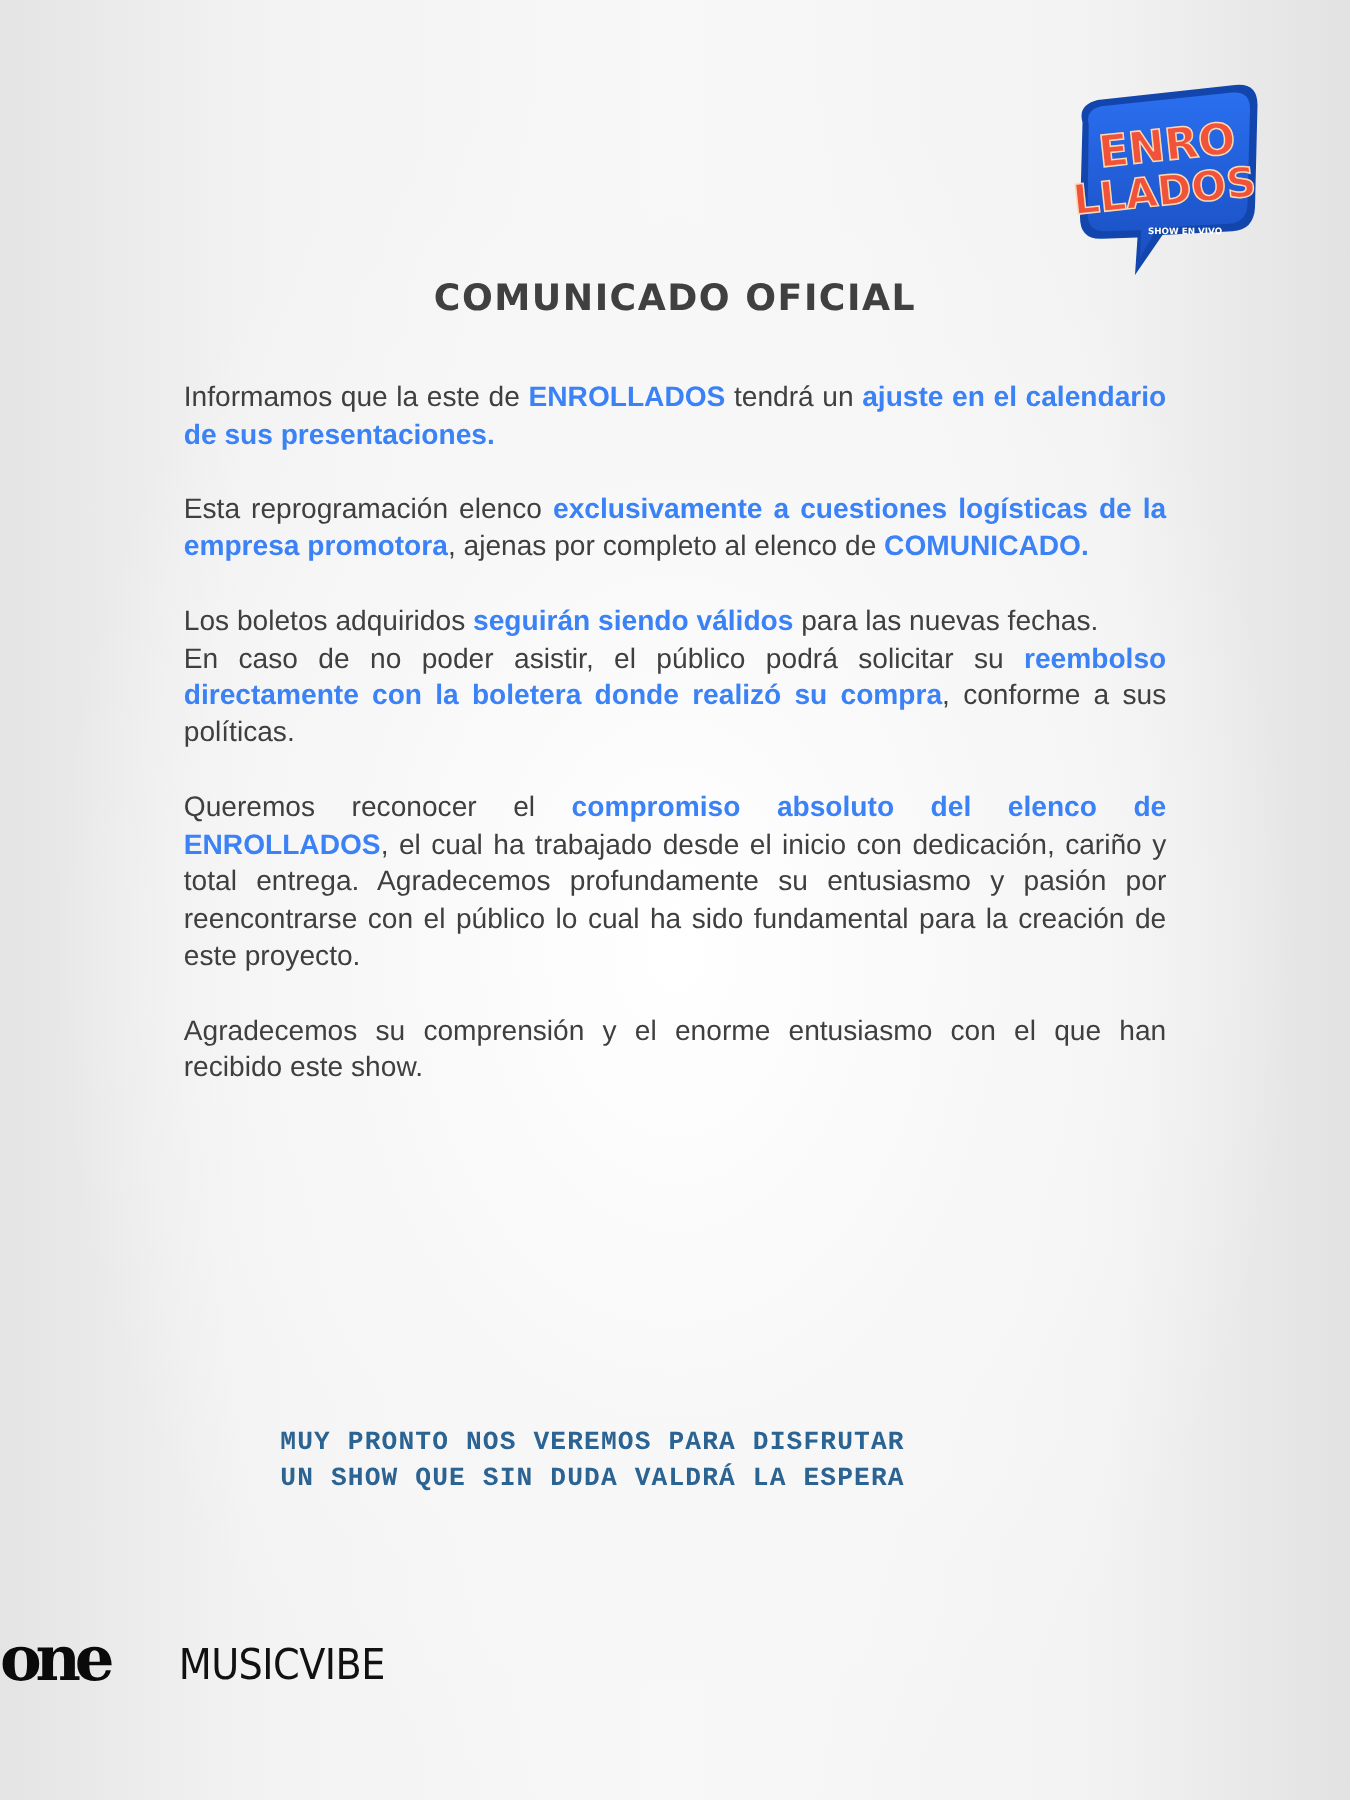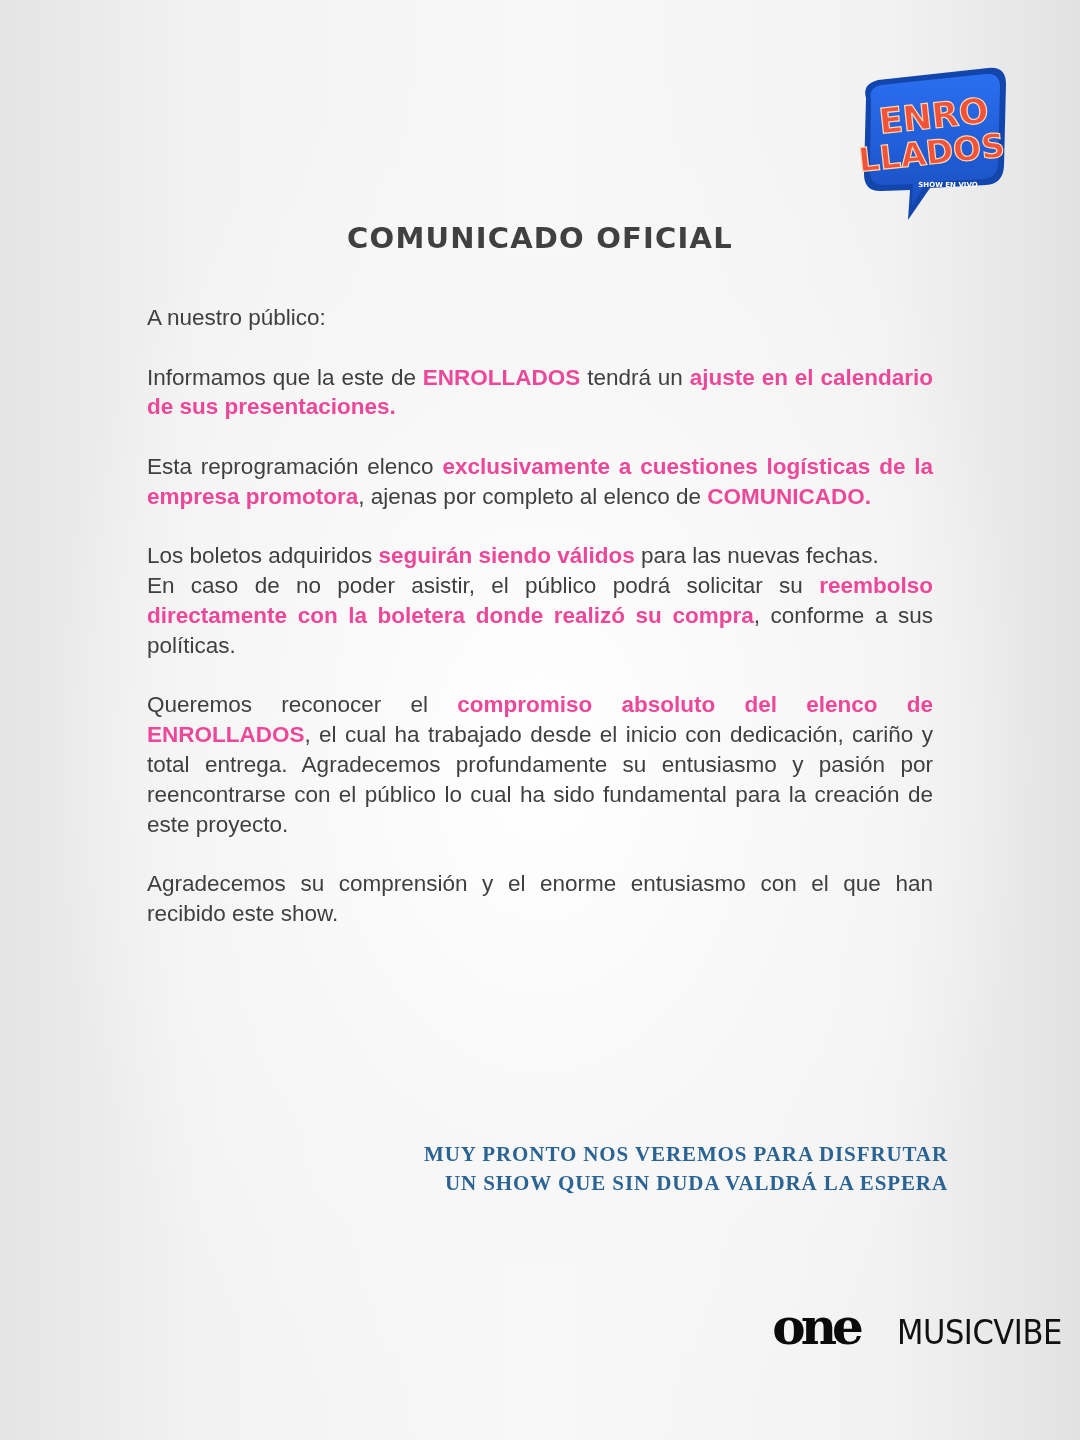--- a/index.html
+++ b/index.html
@@ -19,29 +19,29 @@
     font-family: "DejaVu Sans", sans-serif; font-weight: bold;
     font-size: 29px; letter-spacing: 1.2px; color: #404040; margin-top: 28px;
   }
   .body-text {
     position: absolute; left: 147px; width: 786px; top: 303px;
     font-family: "Liberation Sans", sans-serif; font-size: 22.5px; line-height: 29.8px;
     color: #3f3f3f;
   }
   .body-text p { margin: 0 0 29.8px 0; text-align: justify; }
   .body-text p.left { text-align: left; }
-  .body-text b { font-weight: bold; color: #ec4899; }
+  .body-text b { font-weight: bold; color: #3b82f6; }
   .tagline {
-    position: absolute; left: 0; width: 948px; top: 1140px; text-align: right;
-    font-family: Liberation Serif, serif; font-weight: bold; font-size: 21px;
+    position: absolute; left: 0; width: 948px; top: 1140px; text-align: center;
+    font-family: Liberation Mono, monospace; font-weight: bold; font-size: 21px;
     line-height: 29px; letter-spacing: 0.9px; color: #2b6393;
   }
   .sponsors {
     position: absolute; top: 1308px; left: 0; width: 1080px; height: 48px;
-    display: flex; justify-content: flex-end; align-items: center; gap: 38px;
+    display: flex; justify-content: flex-start; align-items: center; gap: 56px;
   }
   .one-logo {
     font-family: "DejaVu Serif", serif; font-weight: bold; font-size: 50px;
     letter-spacing: -5px; color: #0a0a0a; line-height: 1; margin-top: -10px;
   }
   .musicvibe-logo {
     font-family: "DejaVu Sans", sans-serif; font-weight: normal; font-size: 34px;
     letter-spacing: -0.5px; color: #111; transform: scaleX(0.9); transform-origin: left;
   }
 </style>
@@ -60,21 +60,20 @@
     <path d="M19 36 Q16 24 29 21 L134 10 Q148 9 148 23 L146 100 Q145 114 131 115 L74 118 L60 142 L61 120 L32 121 Q18 121 18 107 Z" fill="url(#bg)"></path>
     <text id="logo-l1" x="82" y="64" text-anchor="middle" font-family="DejaVu Sans, sans-serif" font-weight="bold" font-size="35" fill="#f0533a" stroke="#ffd8b0" stroke-width="1.2" transform="rotate(-6 82 56)">ENRO</text>
     <text id="logo-l2" x="80" y="100" text-anchor="middle" font-family="DejaVu Sans, sans-serif" font-weight="bold" font-size="33" fill="#f0533a" stroke="#ffd8b0" stroke-width="1.2" transform="rotate(-6 80 92)">LLADOS</text>
     <text id="logo-sub" x="96" y="123" text-anchor="middle" font-family="DejaVu Sans, sans-serif" font-weight="bold" font-size="7" fill="#ffffff">SHOW EN VIVO</text>
   </svg>
 </div>
 
 <div class="title">COMUNICADO OFICIAL</div>
 
 <div class="body-text" id="body-text">
-    <p class="left"><span>A nuestro público:</span></p>
     <p><span>Informamos que la este de </span><b>ENROLLADOS</b><span> tendrá un </span><b>ajuste en el calendario de sus presentaciones.</b></p>
     <p><span>Esta reprogramación elenco </span><b>exclusivamente a cuestiones logísticas de la empresa promotora</b><span>, ajenas por completo al elenco de </span><b>COMUNICADO.</b></p>
     <p><span>Los boletos adquiridos </span><b>seguirán siendo válidos</b><span> para las nuevas fechas.</span><br><span>En caso de no poder asistir, el público podrá solicitar su </span><b>reembolso directamente con la boletera donde realizó su compra</b><span>, conforme a sus políticas.</span></p>
     <p><span>Queremos reconocer el </span><b>compromiso absoluto del elenco de ENROLLADOS</b><span>, el cual ha trabajado desde el inicio con dedicación, cariño y total entrega. Agradecemos profundamente su entusiasmo y pasión por reencontrarse con el público lo cual ha sido fundamental para la creación de este proyecto.</span></p>
     <p><span>Agradecemos su comprensión y el enorme entusiasmo con el que han recibido este show.</span></p>
   </div>
 
 <div class="tagline">
   <div>MUY PRONTO NOS VEREMOS PARA DISFRUTAR</div>
   <div>UN SHOW QUE SIN DUDA VALDRÁ LA ESPERA</div>

